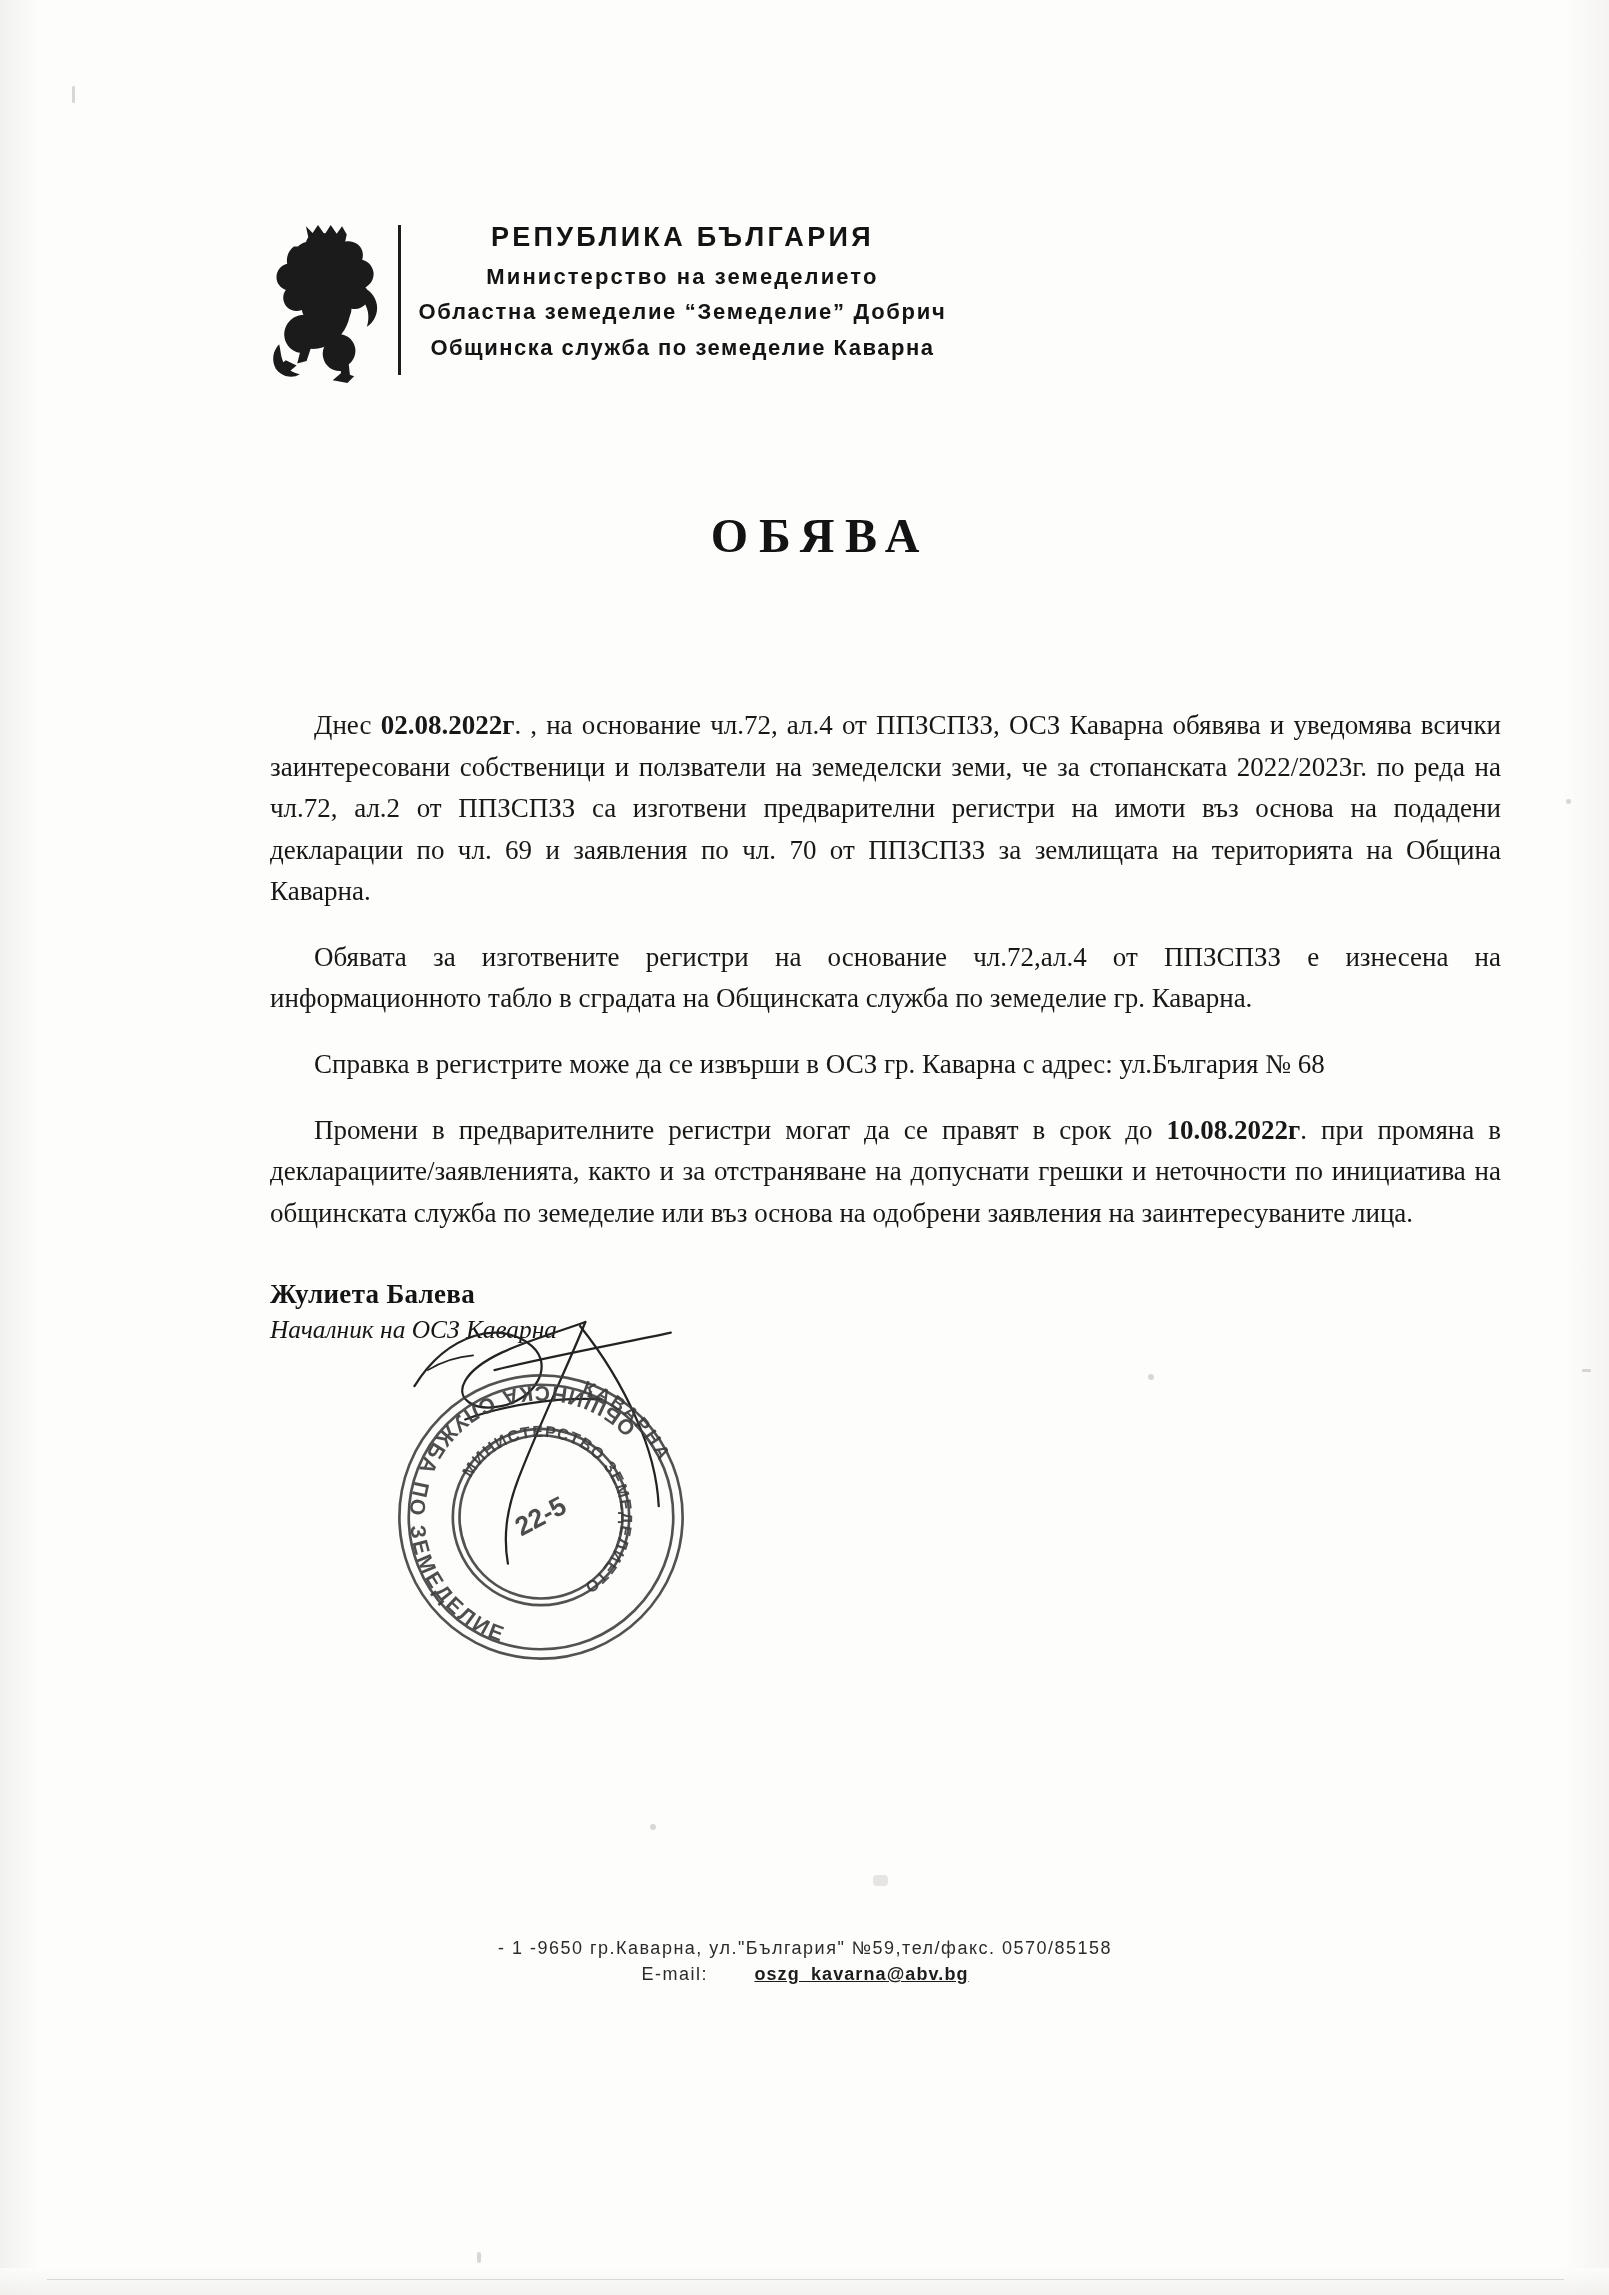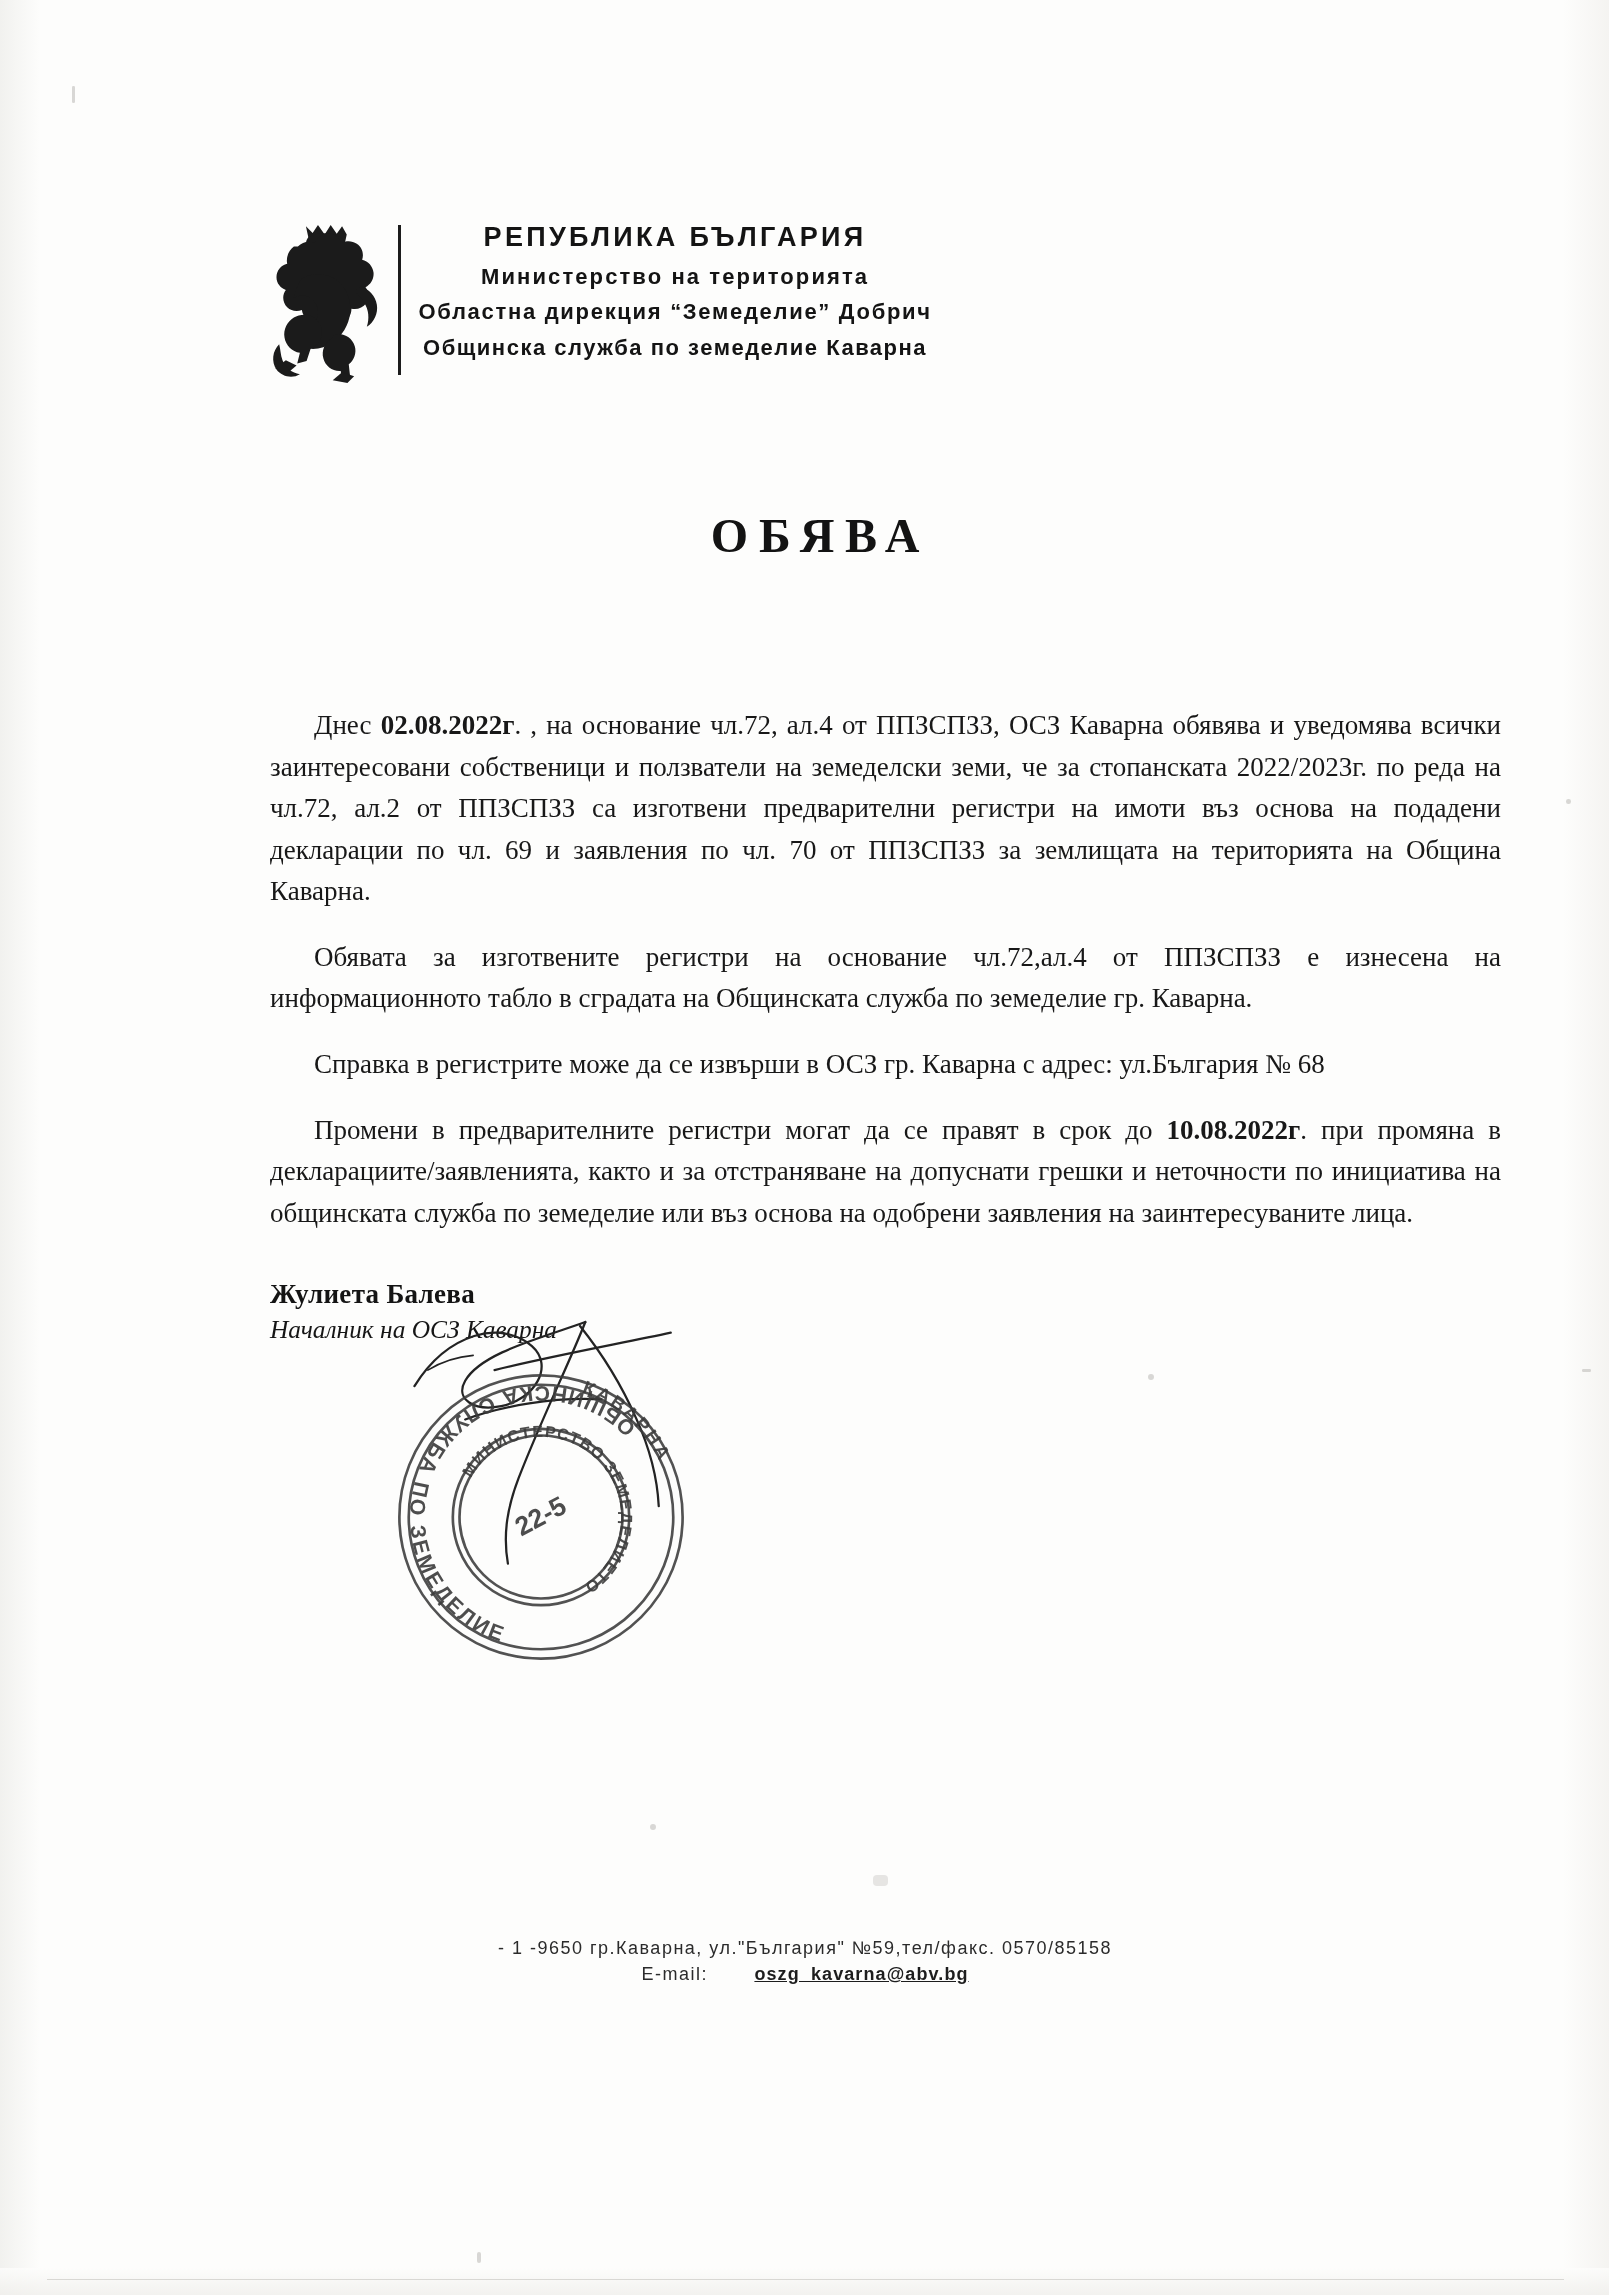--- a/index.html
+++ b/index.html
@@ -249,22 +249,22 @@
           <path d="M28 214 l-16 12 20 6 12-10z"></path>
           <path d="M112 232 l-14 12 22 4 10-10z"></path>
 
           <path d="M18 190 c-10 10-12 26-4 38 c8 11 24 14 35 7 c-12-2-22-10-26-21 c-3-8-3-17-5-24z"></path>
         </g>
       </svg>
       <div class="emblem-divider"></div>
     </div>
     <div class="header-lines">
       <div class="hl1">РЕПУБЛИКА БЪЛГАРИЯ</div>
-      <div class="hl2">Министерство на територията</div>
-      <div class="hl3">Областна дирекция “Земеделие” Добрич</div>
+      <div class="hl2">Министерство на земеделието</div>
+      <div class="hl3">Областна земеделие “Земеделие” Добрич</div>
       <div class="hl4">Общинска служба по земеделие Каварна</div>
     </div>
   </div>
 
   <div class="doc-title">ОБЯВА</div>
 
   <div class="body-text">
     <p>
       <span>Днес </span><b>02.08.2022г</b><span>. , на основание чл.72, ал.4 от ППЗСПЗЗ, ОСЗ Каварна обявява и уведомява всички заинтересовани собственици и ползватели на земеделски земи, че за стопанската 2022/2023г. по реда на чл.72, ал.2 от ППЗСПЗЗ са изготвени предварителни регистри на имоти въз основа на подадени декларации по чл. 69 и заявления по чл. 70 от ППЗСПЗЗ за землищата на територията на Община Каварна.</span>
     </p>

